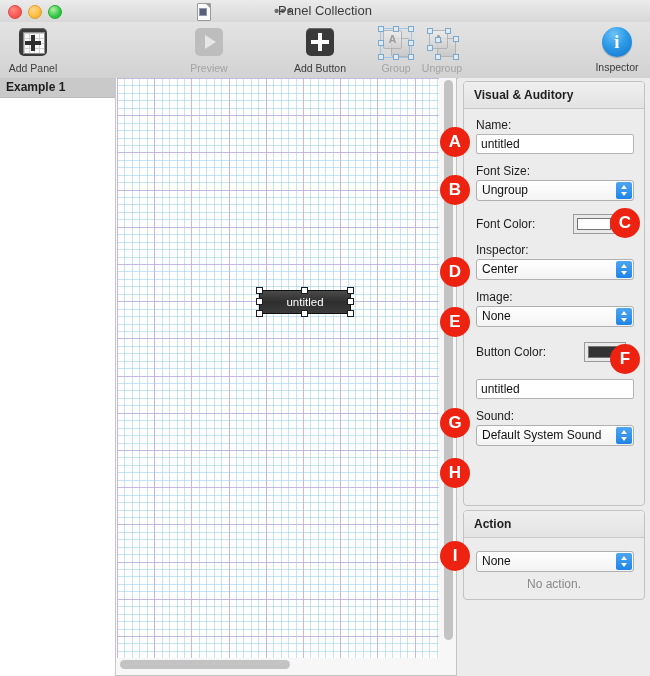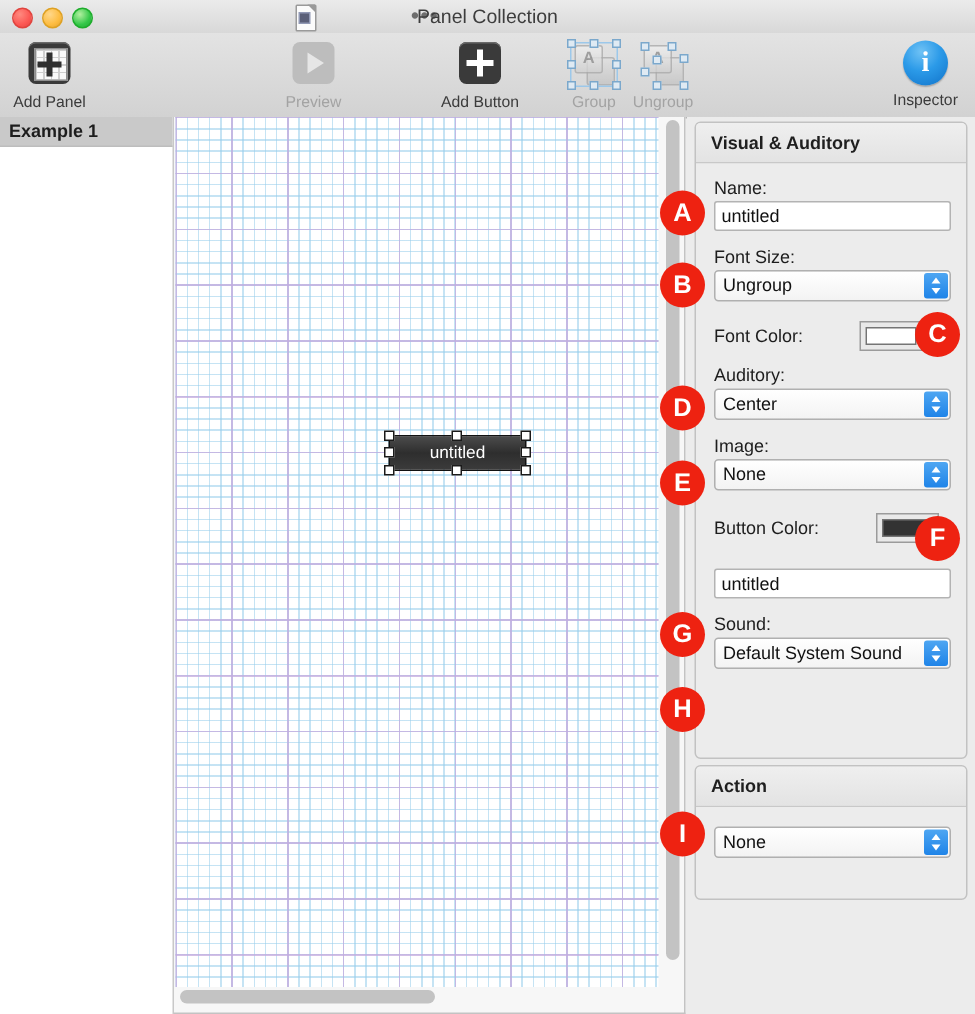--- a/index.html
+++ b/index.html
@@ -558,21 +558,21 @@
 
       <div style="height:12px;"></div>
       <div class="colorrow">
         <span class="lbl">Font Color:</span>
         <div class="swatch" style="left:97px;">
           <div class="fill" style="background:#ffffff;"></div>
         </div>
       </div>
 
       <div style="height:8px;"></div>
-      <div class="fld-label">Auditory:</div>
+      <div class="fld-label">Inspector:</div>
       <div class="select">
         <div class="val">Center</div>
         <div class="arrows">
             <div class="up"></div>
             <div class="dn"></div>
           </div>
       </div>
 
       <div style="height:10px;"></div>
       <div class="fld-label">Image:</div>
@@ -609,20 +609,21 @@
     <div class="box" style="top:432px; height:90px;">
       <div class="box-header">Action</div>
       <div style="height:13px;"></div>
       <div class="select">
         <div class="val">None</div>
         <div class="arrows">
             <div class="up"></div>
             <div class="dn"></div>
           </div>
       </div>
+      <div class="noaction">No action.</div>
     </div>
   </div>
 
   <div class="badge" style="left:440px; top:127px;">A</div>
   <div class="badge" style="left:440px; top:175px;">B</div>
   <div class="badge" style="left:610px; top:208px;">C</div>
   <div class="badge" style="left:440px; top:257px;">D</div>
   <div class="badge" style="left:440px; top:307px;">E</div>
   <div class="badge" style="left:610px; top:344px;">F</div>
   <div class="badge" style="left:440px; top:408px;">G</div>

